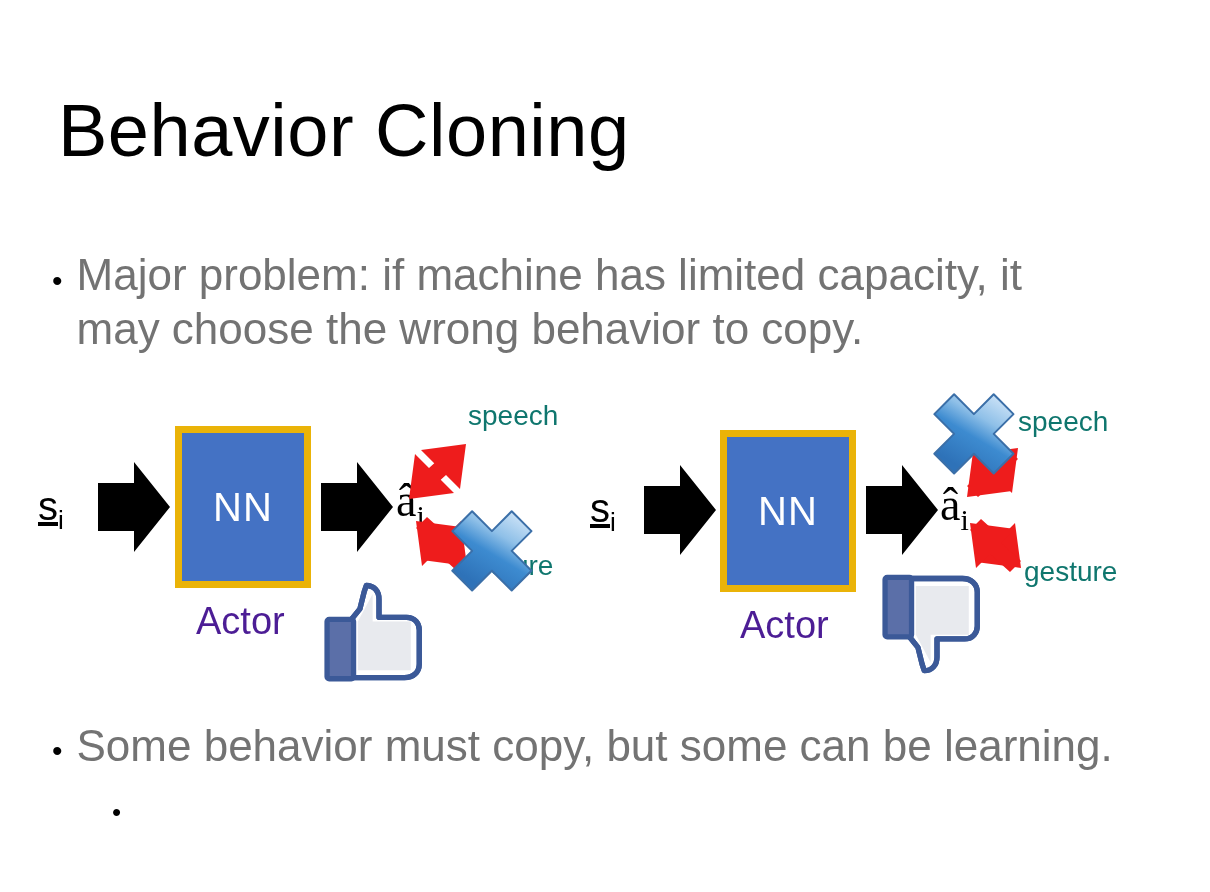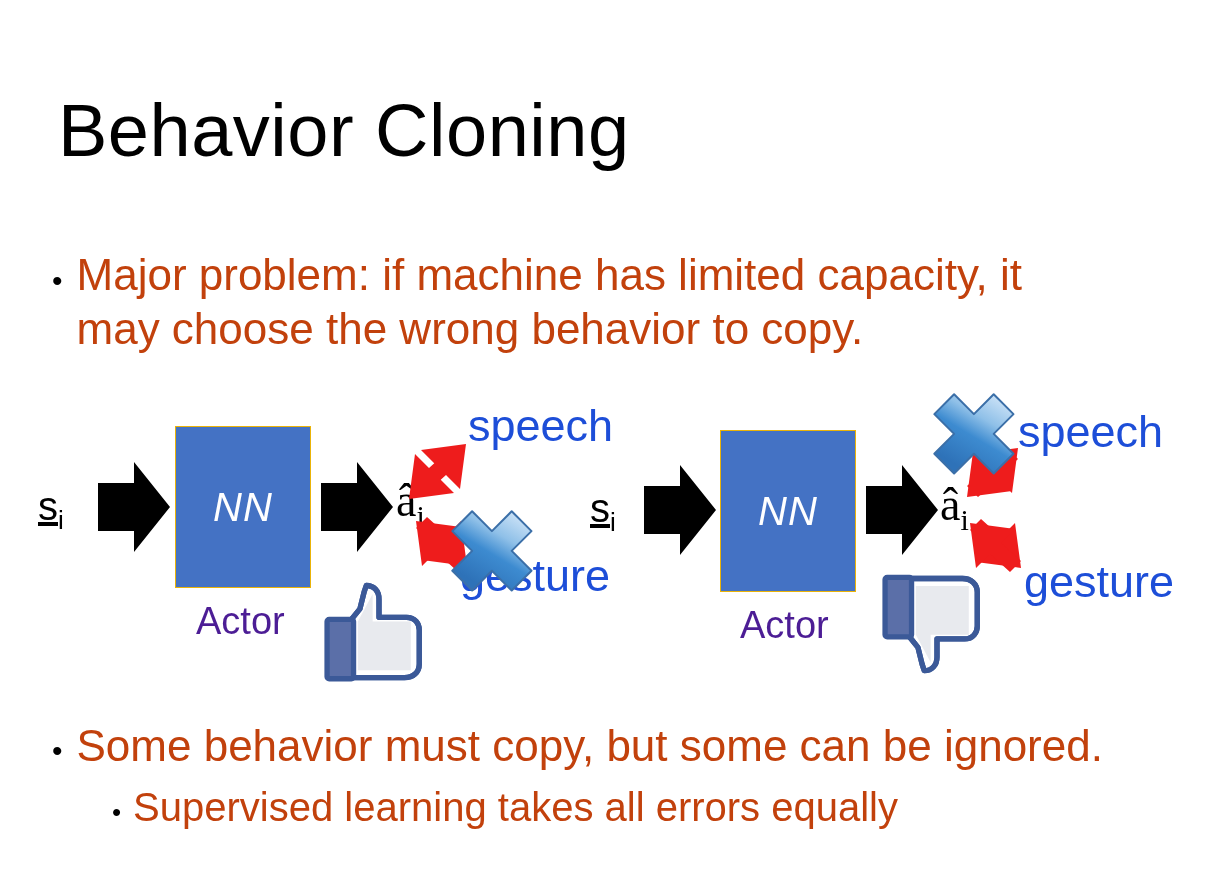--- a/index.html
+++ b/index.html
@@ -41,21 +41,21 @@
     color: #000000;
   }
   .bullet-dot {
     flex: 0 0 auto;
     line-height: 1;
     color: #000000;
   }
   .bullet-text {
     font-family: "Liberation Sans Narrow", "Liberation Sans", sans-serif;
     font-stretch: condensed;
-    color: #c2410c;
+    color: #737373;
   }
 
   #bullet-top {
     left: 52px;
     top: 200px;
     width: 1060px;
   }
   #bullet-top .bullet-dot {
     font-size: 30px;
     margin-right: 14px;
@@ -117,26 +117,25 @@
     text-decoration: underline;
   }
   .state-label .sub {
     font-size: 26px;
     vertical-align: sub;
   }
 
   .nn-box {
     position: absolute;
     background: #4472C4;
-    border: 1px solid #eab308;
+    border: 7px solid #eab308;
     display: flex;
     align-items: center;
     justify-content: center;
     box-sizing: border-box;
-    font-style: italic;
   }
   .nn-box-label {
     color: #ffffff;
     font-family: "Liberation Sans", sans-serif;
     font-size: 40px;
     font-weight: 400;
     letter-spacing: 1px;
   }
 
   .actor-label {
@@ -156,22 +155,22 @@
     white-space: nowrap;
   }
   .action-label .sub {
     font-size: 30px;
     vertical-align: sub;
   }
 
   .branch-label {
     position: absolute;
     font-family: "Liberation Sans", sans-serif;
-    font-size: 45px;
-    color: #1d4ed8;
+    font-size: 28px;
+    color: #0f766e;
     white-space: nowrap;
   }
 
   .svg-layer {
     position: absolute;
     left: 0;
     top: 0;
     width: 590px;
     height: 310px;
     overflow: visible;
@@ -348,21 +347,20 @@
                  L 24,40
                  L 32,30
                  L 36,14 Z" fill="none" stroke="#3B5998" stroke-width="5" stroke-linejoin="round"></path>
         <rect x="1" y="40" width="25" height="56" rx="2" fill="#5B6FA8" stroke="#3B5998" stroke-width="5"></rect>
       </g>
     </svg>
   </div>
 
   <div class="bullet-row" id="bullet-mid">
     <span class="bullet-dot">•</span>
-    <span class="bullet-text">Some behavior must copy, but some can be ignored.</span>
+    <span class="bullet-text">Some behavior must copy, but some can be learning.</span>
   </div>
 
   <div class="bullet-row" id="bullet-sub">
     <span class="bullet-dot">•</span>
-    <span class="bullet-text">Supervised learning takes all errors equally</span>
   </div>
 
 </div>
 
 </body></html>

